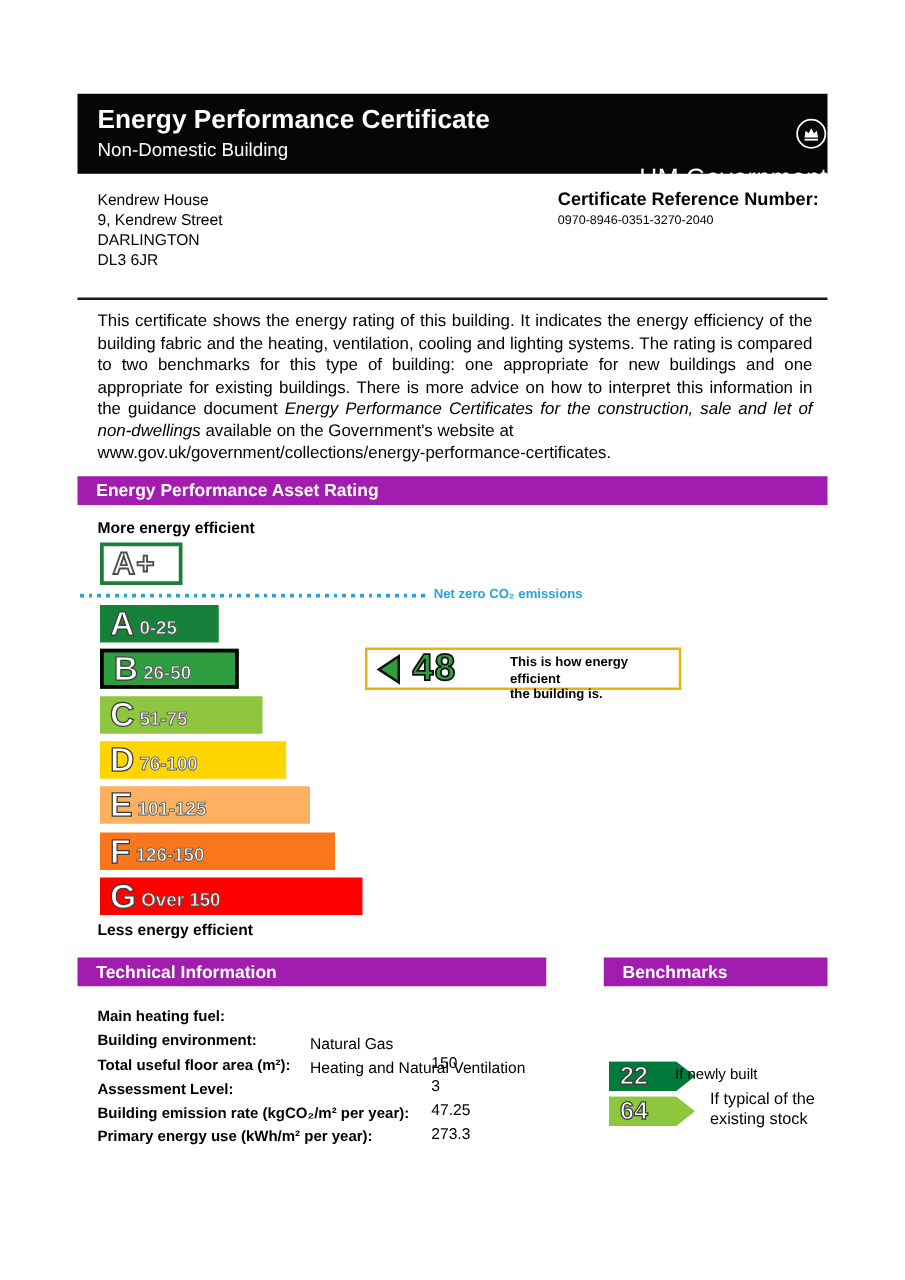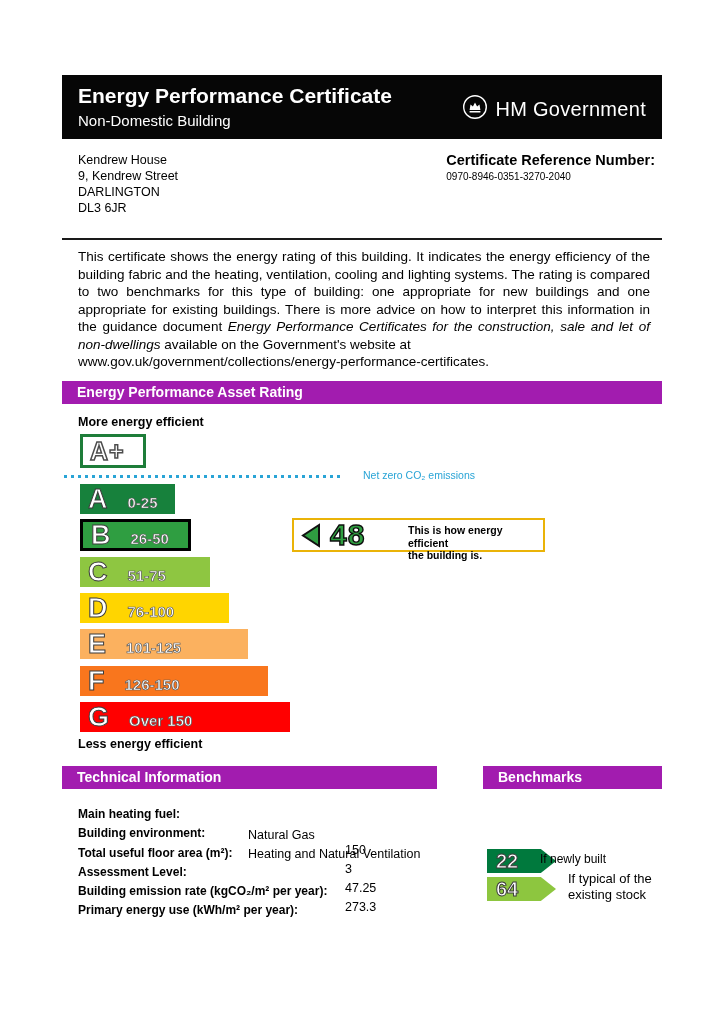--- a/index.html
+++ b/index.html
@@ -7,21 +7,21 @@
   .page {
     position:relative; width:724px; height:1024px; background:#ffffff;
     font-family:"Liberation Sans", sans-serif; color:#000; overflow:hidden;
   }
   .abs { position:absolute; }
 
   
   .header-bar { left:62px; top:75px; width:600px; height:64px; background:#060606; color:#fff; }
   .header-title { left:16px; top:9px; font-size:21px; font-weight:bold; }
   .header-sub { left:16px; top:37px; font-size:15px; }
-  .gov-logo { right:16px; top:19px; display:flex; align-items:center; gap:7px; }
+  .gov-logo { right:0; top:19px; display:flex; align-items:flex-end; gap:7px;flex-direction:column; }
   .gov-text { font-size:20px; color:#fff; letter-spacing:0.3px; }
 
   
   .address { left:78px; top:152px; font-size:12.5px; font-weight:normal; line-height:16px; }
   .certref { top:152px; right:69px; text-align:right; }
   .certref-label { font-size:14.5px; font-weight:bold; }
   .certref-number { font-size:10px; margin-top:3px; text-align:left; }
 
   .hr-line { left:62px; top:238px; width:600px; height:2px; background:#1a1a1a; }
 
@@ -37,30 +37,30 @@
   .bench-bar { left:483px; top:766px; width:179px; }
 
   
   .more-label { left:78px; top:415px; font-size:12.5px; font-weight:bold; }
   .less-label { left:78px; top:737px; font-size:12.5px; font-weight:bold; }
   .aplus-box { left:80px; top:434px; width:66px; height:34px; background:#fff;
                border:3px solid #1e7d39; display:flex; align-items:center; padding-left:7px; }
   .aplus-text { font-size:25px; font-weight:bold; color:#fff; -webkit-text-stroke:1.5px #4d4d4d;
                 letter-spacing:1px; line-height:1; }
   .netzero-dots { left:64px; top:475px; width:277px; height:3px; }
-  .netzero-label { left:347px; top:469px; font-size:10.5px; font-weight:normal;margin-left:16px; }
+  .netzero-label { left:347px; top:469px; font-size:10.5px; font-weight:bold; }
 
   .band { left:80px; height:30px; display:flex; align-items:center; }
   .band-a { top:484px; } .band-b { top:519px; height:32px; } .band-c { top:557px; }
   .band-d { top:593px; } .band-e { top:629px; } .band-f { top:666px; } .band-g { top:702px; }
   .band-highlight { border:3px solid #000; }
   .band-letter { font-size:27px; font-weight:bold; color:#fff; -webkit-text-stroke:1px #3a3a3a;
                  margin-left:8px; line-height:1; }
   .band-range { font-size:15px; font-weight:bold; color:#fff; -webkit-text-stroke:0.7px #555;
-                margin-left:20px; margin-top:7px; }
+                margin-left:4px; margin-top:7px; }
 
   .marker { left:292px; top:518px; width:253px; height:34px; background:#fff;
             border:2px solid #eab308; display:flex; align-items:center; }
   .marker-value { font-size:30px; font-weight:bold; margin-left:9px; letter-spacing:1px;
                   -webkit-text-stroke:1.4px #0d0d0d; line-height:1; }
   .marker-arrow { margin-left:6px; display:flex; }
   .marker-caption { position:absolute; left:114px; top:4px; font-size:10.5px; font-weight:bold; line-height:12.5px; }
 
   
   .tech-rows { left:78px; top:804px; width:372px; }

